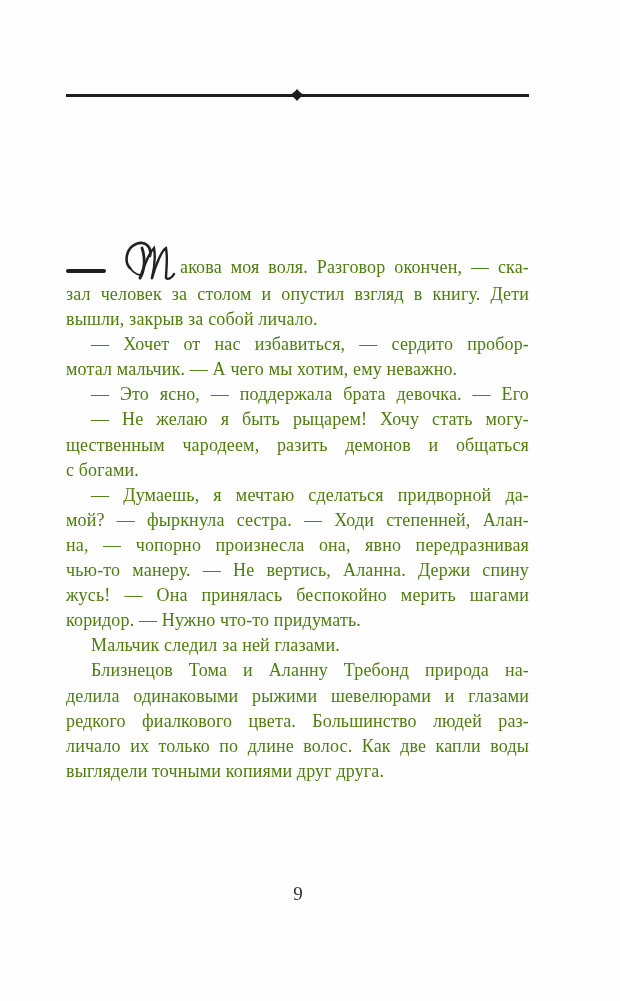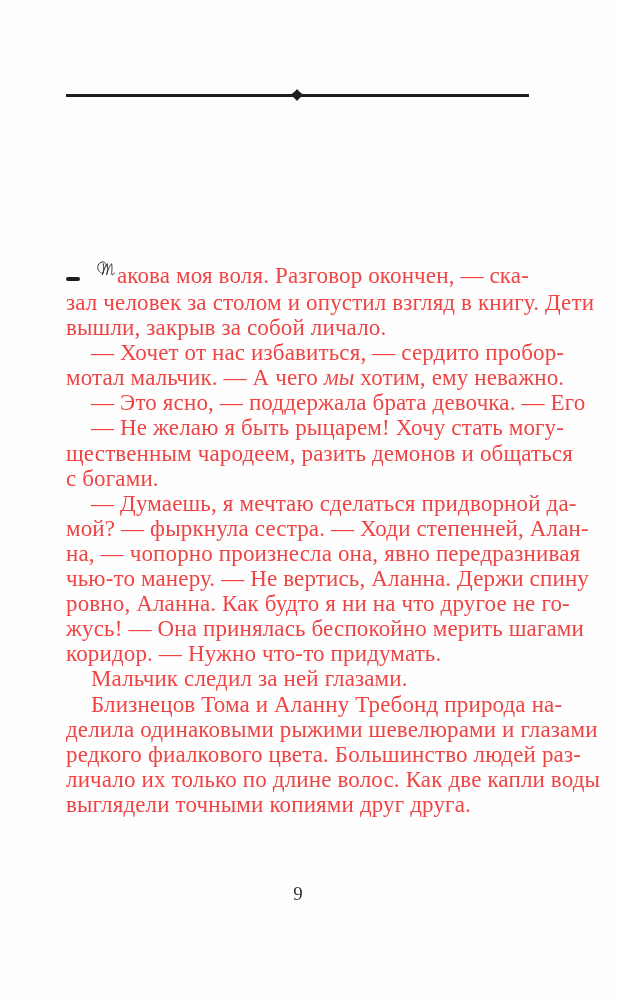--- a/index.html
+++ b/index.html
@@ -32,26 +32,26 @@
     .header-ornament {
       position: absolute;
       left: 289px;
       top: 88px;
       width: 16px;
       height: 14px;
     }
     .text-block {
       position: absolute;
       left: 66px;
-      top: 244px;
+      top: 236px;
       width: 463px;
       font-family: "Liberation Serif", "DejaVu Serif", serif;
-      font-size: 23px;
+      font-size: 18px;
       line-height: 25.1px;
-      color: #ef4444;
+      color: #4d7c0f;
       letter-spacing: 0.15px;
     }
     .line {
       display: block;
       white-space: nowrap;
       text-align: justify;
       text-align-last: justify;
       height: 25.1px;
       overflow: visible;
     }
@@ -84,21 +84,20 @@
       margin-right: 0px;
       position: relative;
     }
     .first-rest {
       flex: 1;
       text-align: justify;
       text-align-last: justify;
       padding-bottom: 2px;
     }
     .italic {
-      font-style: italic;
     }
     .page-number {
       position: absolute;
       left: 0;
       width: 596px;
       top: 883px;
       text-align: center;
       font-family: "Liberation Serif", "DejaVu Serif", serif;
       font-size: 19px;
       color: #333;
@@ -134,21 +133,20 @@
     <span class="line indent">— Хочет от нас избавиться, — сердито пробор-</span>
     <span class="line last"><span>мотал мальчик. — А чего </span><span class="italic">мы</span><span> хотим, ему неважно.</span></span>
     <span class="line indent">— Это ясно, — поддержала брата девочка. — Его</span>
     <span class="line indent">— Не желаю я быть рыцарем! Хочу стать могу-</span>
     <span class="line">щественным чародеем, разить демонов и общаться</span>
     <span class="line last">с богами.</span>
     <span class="line indent">— Думаешь, я мечтаю сделаться придворной да-</span>
     <span class="line">мой? — фыркнула сестра. — Ходи степенней, Алан-</span>
     <span class="line">на, — чопорно произнесла она, явно передразнивая</span>
     <span class="line">чью-то манеру. — Не вертись, Аланна. Держи спину</span>
-    <span class="line">ровно, Аланна. Как будто я ни на что другое не го-</span>
     <span class="line">жусь! — Она принялась беспокойно мерить шагами</span>
     <span class="line last">коридор. — Нужно что-то придумать.</span>
     <span class="line indent last">Мальчик следил за ней глазами.</span>
     <span class="line indent">Близнецов Тома и Аланну Требонд природа на-</span>
     <span class="line">делила одинаковыми рыжими шевелюрами и глазами</span>
     <span class="line">редкого фиалкового цвета. Большинство людей раз-</span>
     <span class="line">личало их только по длине волос. Как две капли воды</span>
     <span class="line last">выглядели точными копиями друг друга.</span>
 
   </div>

